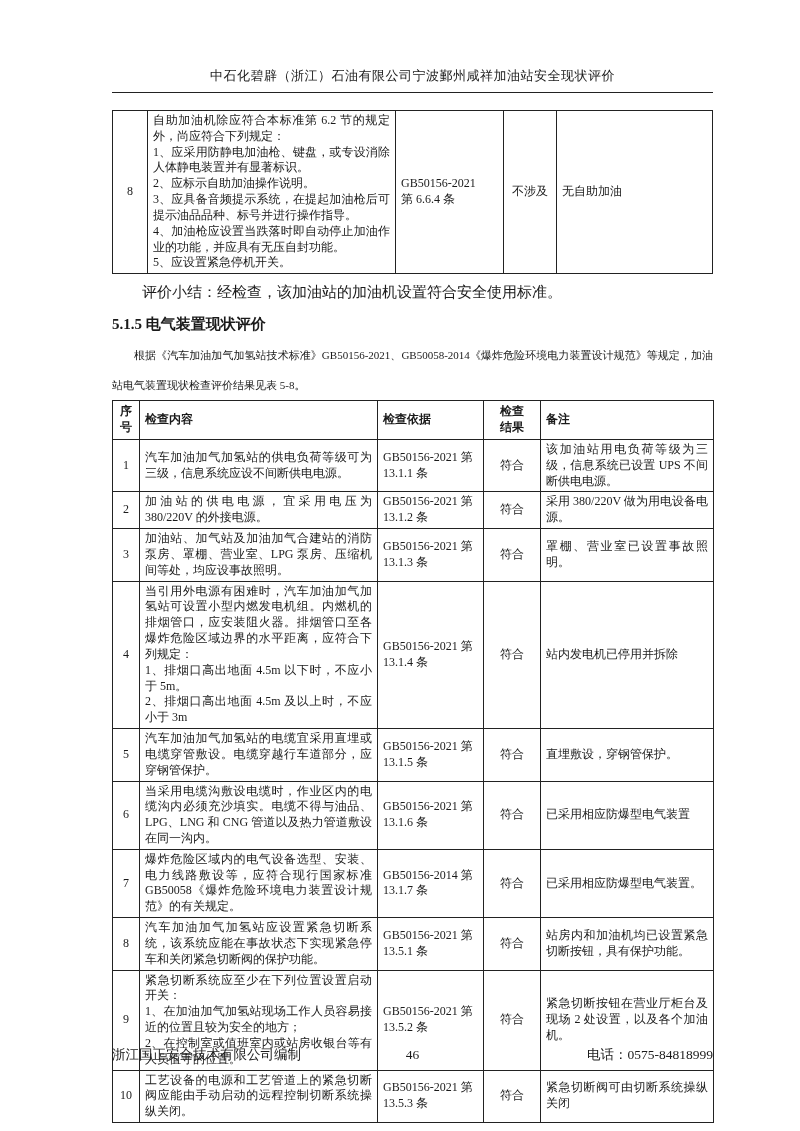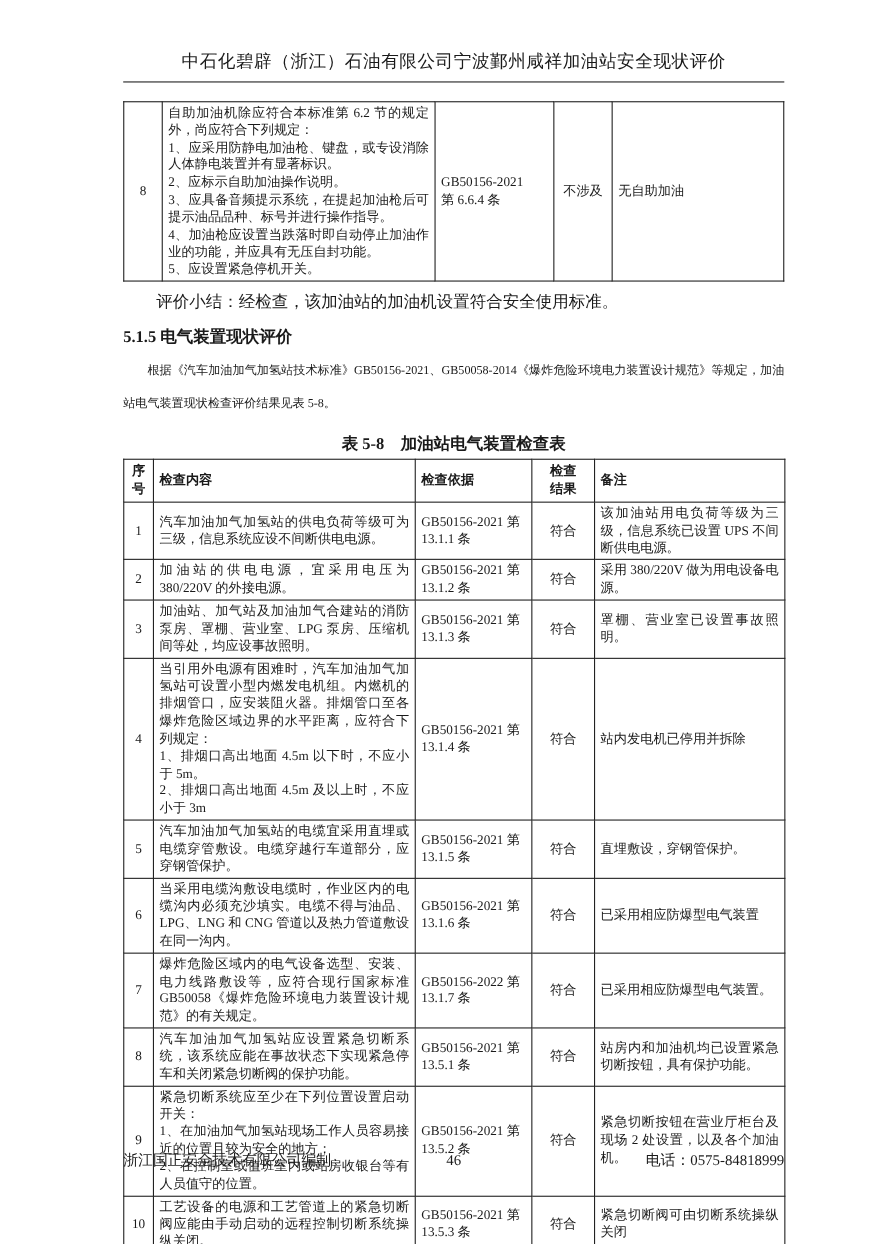--- a/index.html
+++ b/index.html
@@ -6,24 +6,24 @@
   body{
     width:800px;height:1131px;
     background:#ffffff;color:#1a1a1a;
     font-family:"Liberation Serif","DejaVu Serif",serif;
     position:relative;overflow:hidden;
   }
   .page{padding:0 87px 0 112px;}
 
   
   .doc-header{
-    padding-top:46px;padding-bottom:7px;
+    padding-top:67px;padding-bottom:7px;
     border-bottom:1px solid #222;
     text-align:center;
-    font-size:16px;letter-spacing:.5px;
+    font-size:13px;letter-spacing:.5px;
   }
 
   
   table{border-collapse:collapse;table-layout:fixed;width:601px;
         font-size:12px;line-height:1.32;}
   td,th{border:1px solid #222;vertical-align:middle;
         padding:2px 5px;white-space:pre-line;
         word-break:break-word;overflow-wrap:break-word;}
   th{font-weight:bold;text-align:center;padding:3px 2px;}
   .c-no{text-align:center;padding:2px 1px;}
@@ -82,21 +82,20 @@
       </tr>
     </tbody>
   </table>
 
   <p class="summary">评价小结：经检查，该加油站的加油机设置符合安全使用标准。</p>
 
   <h3 class="section-heading">5.1.5 电气装置现状评价</h3>
 
   <p class="body-paragraph">根据《汽车加油加气加氢站技术标准》GB50156-2021、GB50058-2014《爆炸危险环境电力装置设计规范》等规定，加油站电气装置现状检查评价结果见表 5-8。</p>
 
-  <div class="table-title">表 5-8　加油站电气装置检查表</div>
 
   <table>
     <colgroup>
       <col style="width:27px">
         <col style="width:238px">
         <col style="width:106px">
       <col style="width:57px">
         <col style="width:173px">
     </colgroup>
     <thead>
@@ -151,21 +150,21 @@
         <tr>
     <td class="c-no">6</td>
     <td class="c-content">当采用电缆沟敷设电缆时，作业区内的电缆沟内必须充沙填实。电缆不得与油品、LPG、LNG 和 CNG 管道以及热力管道敷设在同一沟内。</td>
     <td class="c-basis">GB50156-2021 第 13.1.6 条</td>
     <td class="c-result">符合</td>
     <td class="c-remark">已采用相应防爆型电气装置</td>
   </tr>
         <tr>
     <td class="c-no">7</td>
     <td class="c-content">爆炸危险区域内的电气设备选型、安装、电力线路敷设等，应符合现行国家标准 GB50058《爆炸危险环境电力装置设计规范》的有关规定。</td>
-    <td class="c-basis">GB50156-2022 第 13.1.7 条</td>
+    <td class="c-basis">GB50156-2014 第 13.1.7 条</td>
     <td class="c-result">符合</td>
     <td class="c-remark">已采用相应防爆型电气装置。</td>
   </tr>
         <tr>
     <td class="c-no">8</td>
     <td class="c-content">汽车加油加气加氢站应设置紧急切断系统，该系统应能在事故状态下实现紧急停车和关闭紧急切断阀的保护功能。</td>
     <td class="c-basis">GB50156-2021 第 13.5.1 条</td>
     <td class="c-result">符合</td>
     <td class="c-remark">站房内和加油机均已设置紧急切断按钮，具有保护功能。</td>
   </tr>

